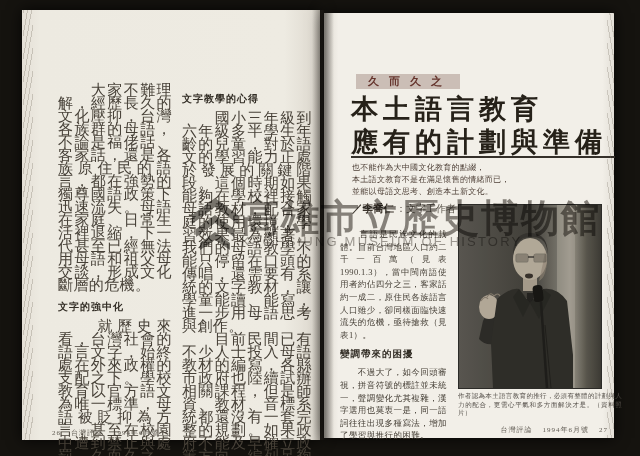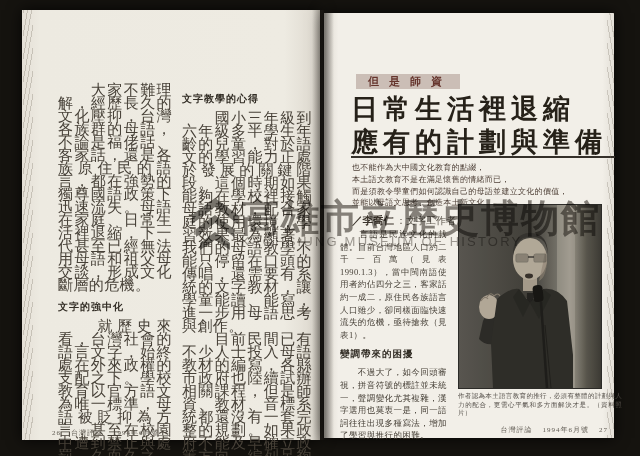--- a/index.html
+++ b/index.html
@@ -138,30 +138,29 @@
       </div>
     </div>
     <div class="footer footer-left">
       <span>26</span>
       <span>台灣評論</span>
       <span>1994年6月號</span>
     </div>
   </div>
 
   <div class="page page-right">
-    <div class="topic-badge">但是師資</div>
-
-    <h1 class="article-title"><span>日常生活裡退縮</span><br><span>應有的計劃與準備</span></h1>
+    <div class="topic-badge">久而久之</div>
+
+    <h1 class="article-title"><span>本土語言教育</span><br><span>應有的計劃與準備</span></h1>
 
     <div class="title-rule"></div>
 
     <div class="lede">
       <p>也不能作為大中國文化教育的點綴，</p>
       <p>本土語文教育不是在滿足懷舊的情緒而已，</p>
-      <p>而是須教令學童們如何認識自己的母語並建立文化的價值，</p>
       <p>並能以母語文思考、創造本土新文化。</p>
       <div class="byline">
         <span class="name">／李喬仁</span>
         <span class="note">：文字工作者</span>
       </div>
     </div>
 
     <div class="rp-col">
       <p class="body">　　言語是民族文化的載體。目前台灣地區人口約二千一百萬（見表1990.1.3），當中閩南語使用者約佔四分之三，客家話約一成二，原住民各族語言人口雖少，卻同樣面臨快速流失的危機，亟待搶救（見表1）。</p>
       <h4 class="subhead">變調帶來的困擾</h4>

